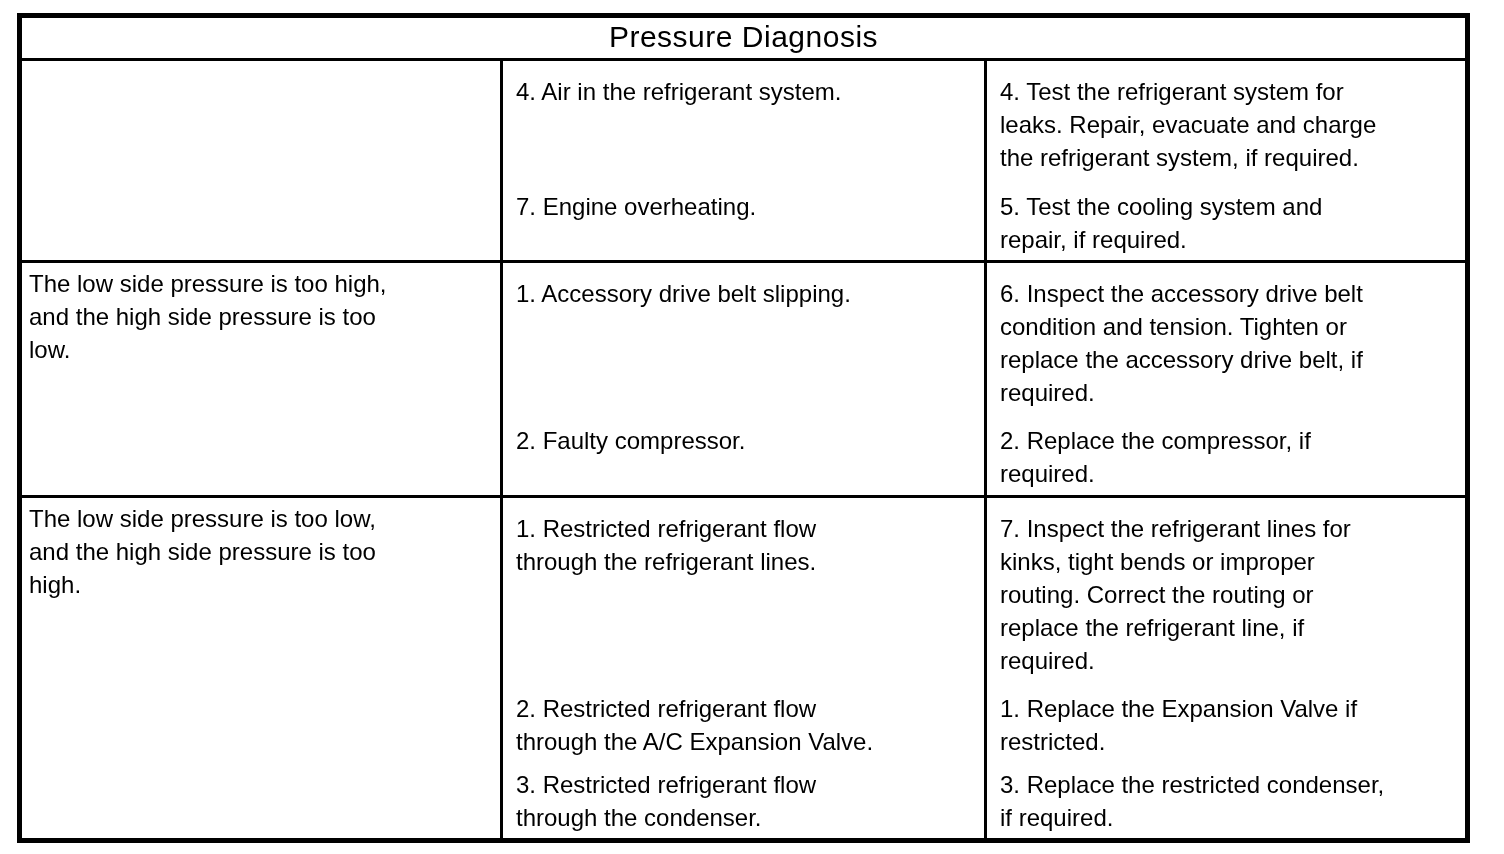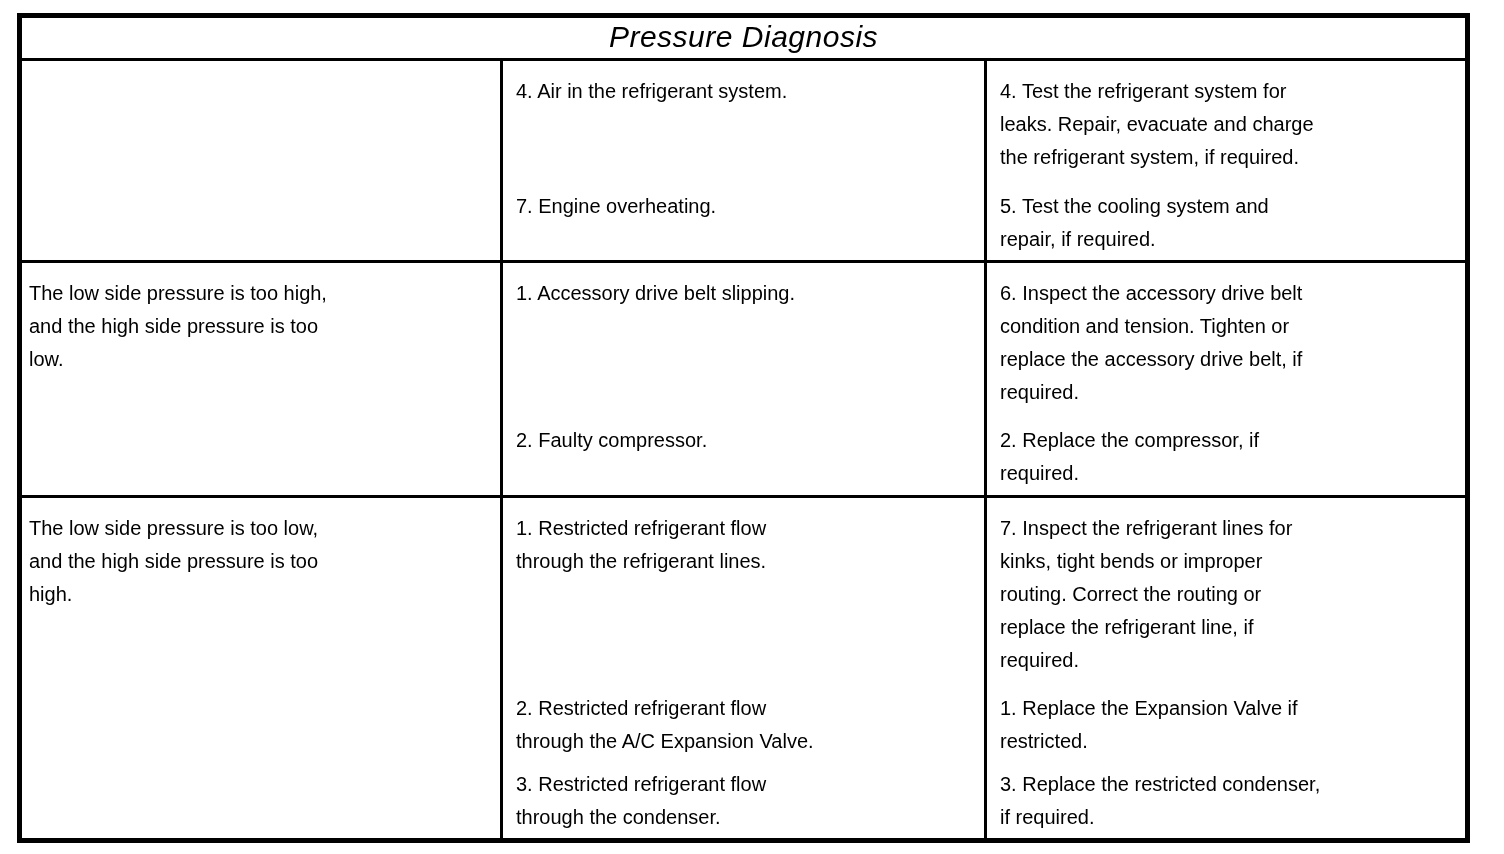--- a/index.html
+++ b/index.html
@@ -22,41 +22,40 @@
     top: 13px;
     width: 1448px;
     border-collapse: collapse;
     table-layout: fixed;
     border: 5px solid #000000;
   }
   .diag-table td {
     border: 3px solid #000000;
     vertical-align: top;
     padding: 6px 10px 4px 13px;
-    font-size: 20px;
+    font-size: 24px;
     line-height: 33px;
     overflow: hidden;
   }
   .diag-table td .cell-text {
     white-space: pre-line;
   }
   
   td.title-cell {
     text-align: center;
     vertical-align: middle;
     font-size: 30px;
     line-height: 34px;
     letter-spacing: 0.5px;
     padding: 2px 0 4px 0;
-    font-style: italic;
   }
   
   td.cond-cell {
     padding-left: 7px;
-    padding-top: 14px;
+    padding-top: 4px;
   }
   
   tr.group-first td.pair-cell {
     padding-top: 14px;
   }
   
   td.hb {
     border-bottom: hidden;
   }
 </style>

